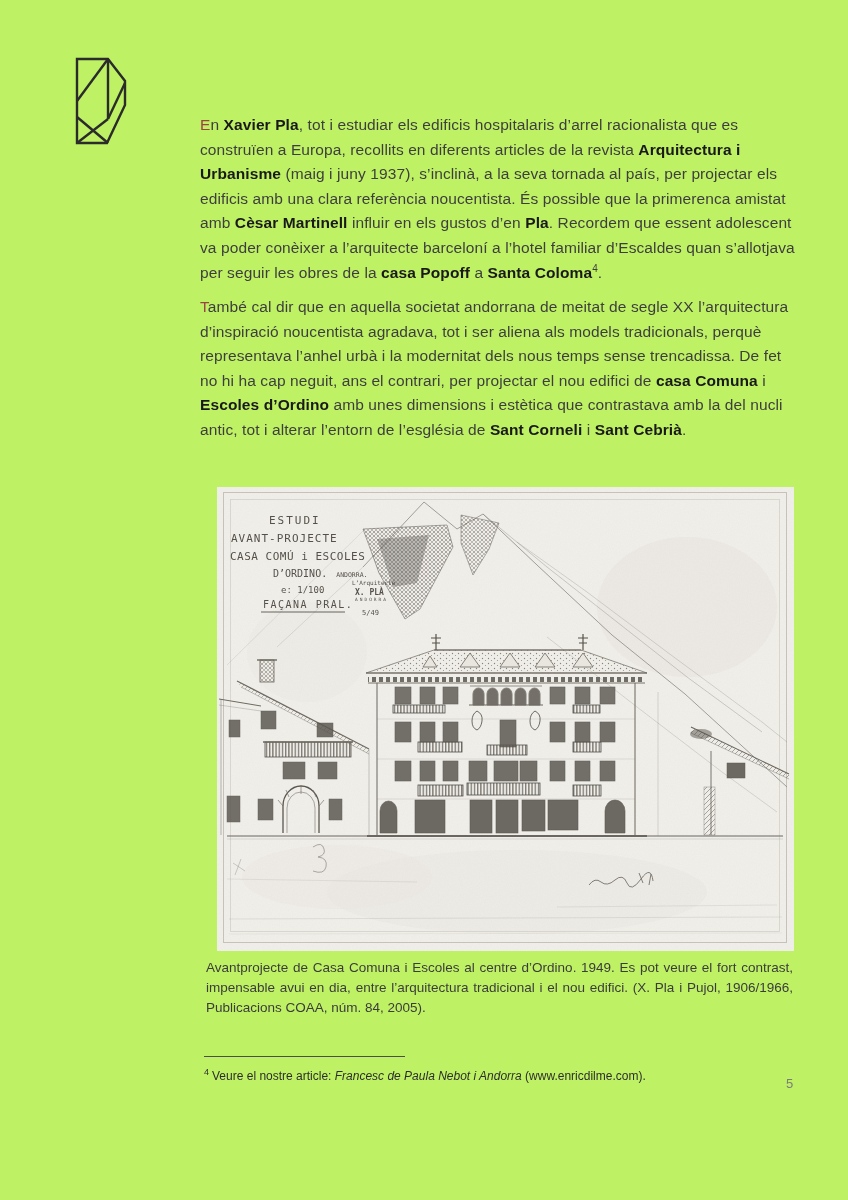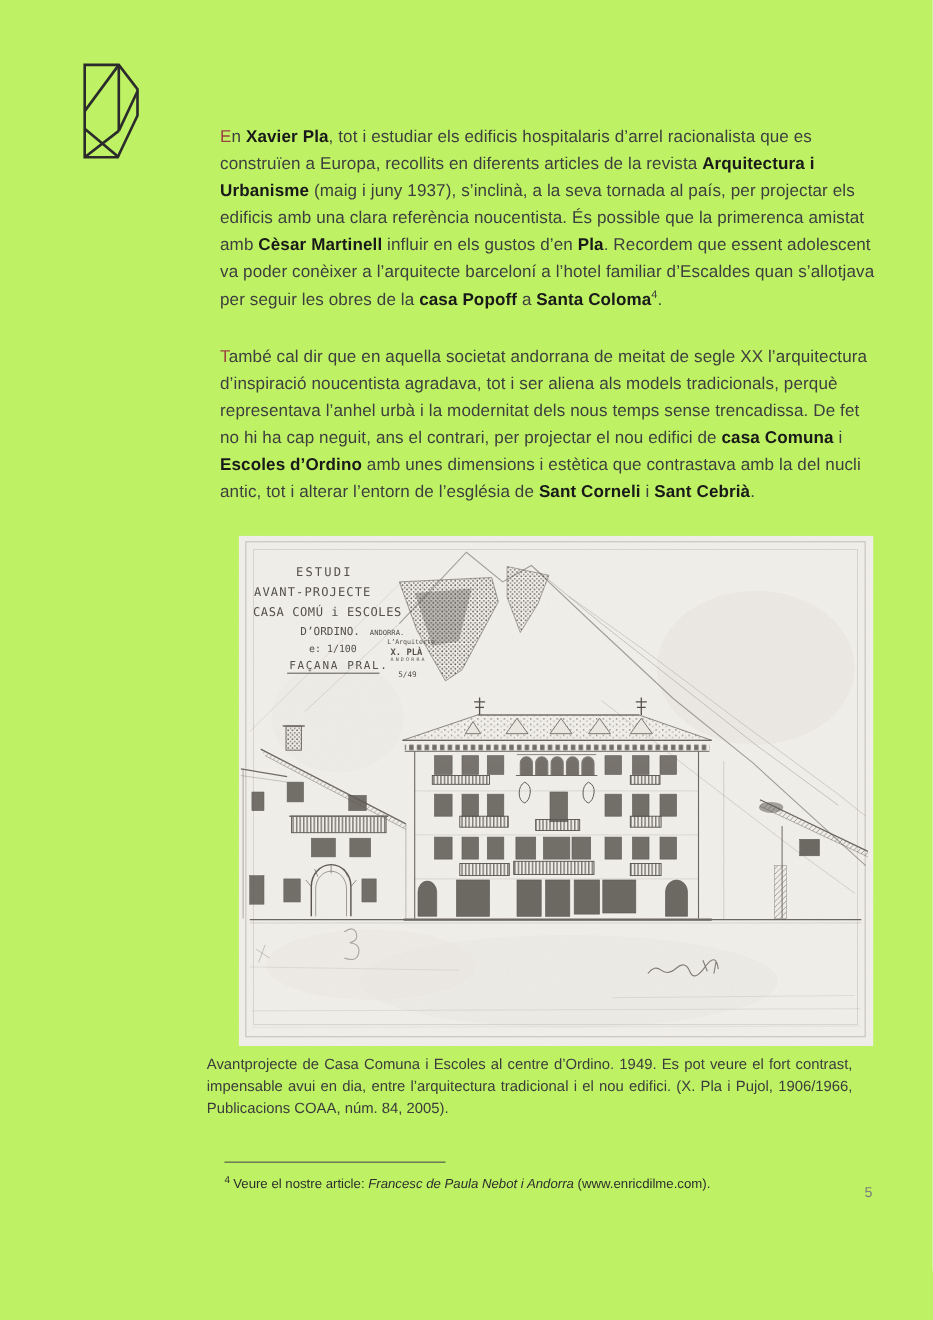--- a/index.html
+++ b/index.html
@@ -2,28 +2,28 @@
 <html><head>
 <meta charset="utf-8">
 <style>
   html,body{margin:0;padding:0;background:#ffffff;}
   .page{position:relative;width:848px;height:1200px;background:#bef264;overflow:hidden;
         font-family:"Liberation Sans",sans-serif;}
   .logo{position:absolute;left:71px;top:56px;width:58px;height:90px;}
   .body-text{position:absolute;left:200px;width:601px;margin:0;
              font-size:15.5px;line-height:24.6px;color:#3e3e3e;letter-spacing:.1px;}
   .para-1{top:113px;}
-  .para-2{top:313px;}
+  .para-2{top:295px;}
   .run{color:inherit;}
   .b{font-weight:700;color:#191919;}
   .i{font-style:italic;}
   .accent{color:#9c4343;}
   sup.run{font-size:10px;line-height:0;}
   figure.drawing{position:absolute;left:217px;top:487px;width:577px;height:464px;margin:0;}
-  .caption{position:absolute;left:188px;top:958px;width:587px;margin:0;
+  .caption{position:absolute;left:206px;top:958px;width:587px;margin:0;
            font-size:13.5px;line-height:20px;color:#3c3c3c;text-align:justify;}
   .footnote-rule{position:absolute;left:204px;top:1056px;width:201px;height:0;
                  border-top:1.2px solid #4d4d4d;}
   .footnote{position:absolute;left:204px;top:1064px;width:580px;margin:0;
             font-size:12px;line-height:17px;color:#2d2d2d;}
   .footnote .marker{font-size:9px;vertical-align:super;margin-right:3px;}
   .page-number{position:absolute;left:786px;top:1076px;font-size:13px;color:#7c7c7c;}
   .draw-label{font-family:"DejaVu Sans Mono",monospace;fill:#55514a;}
 </style>
 </head>

